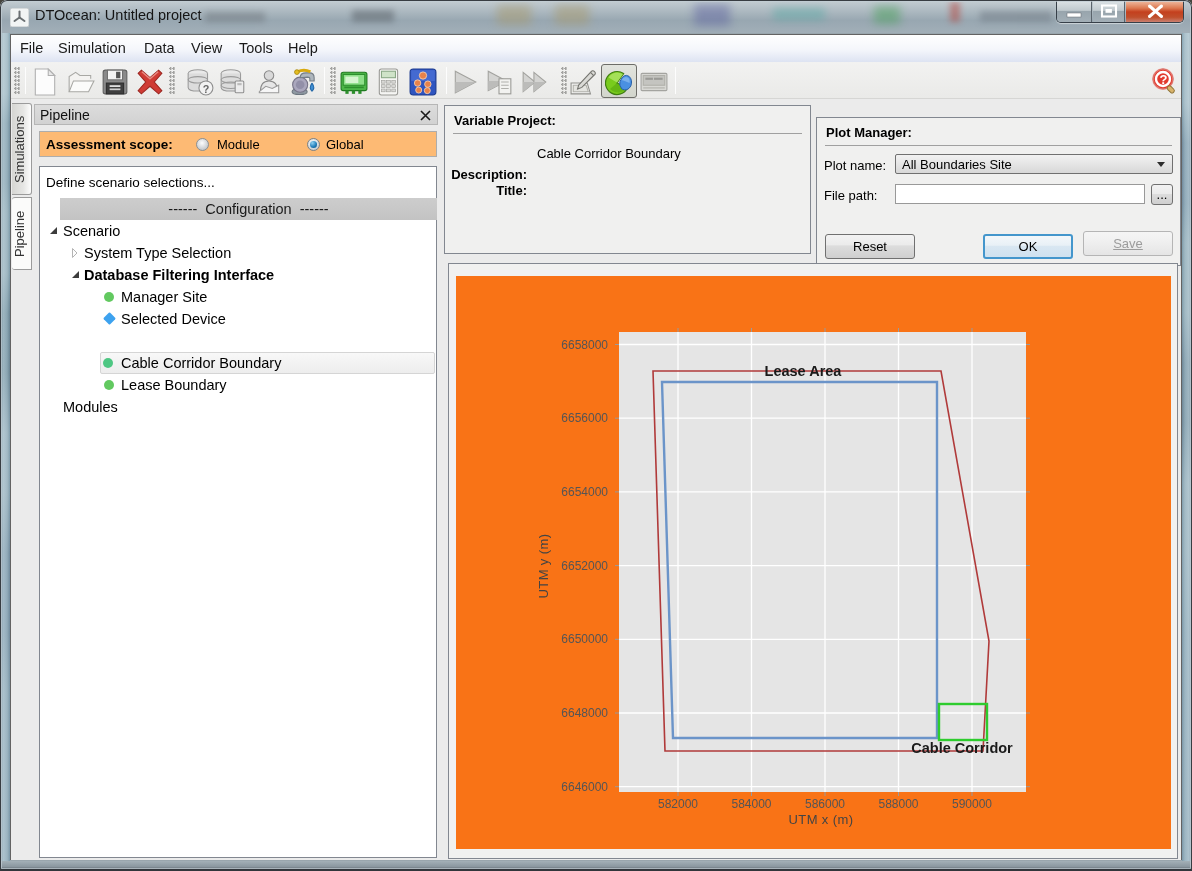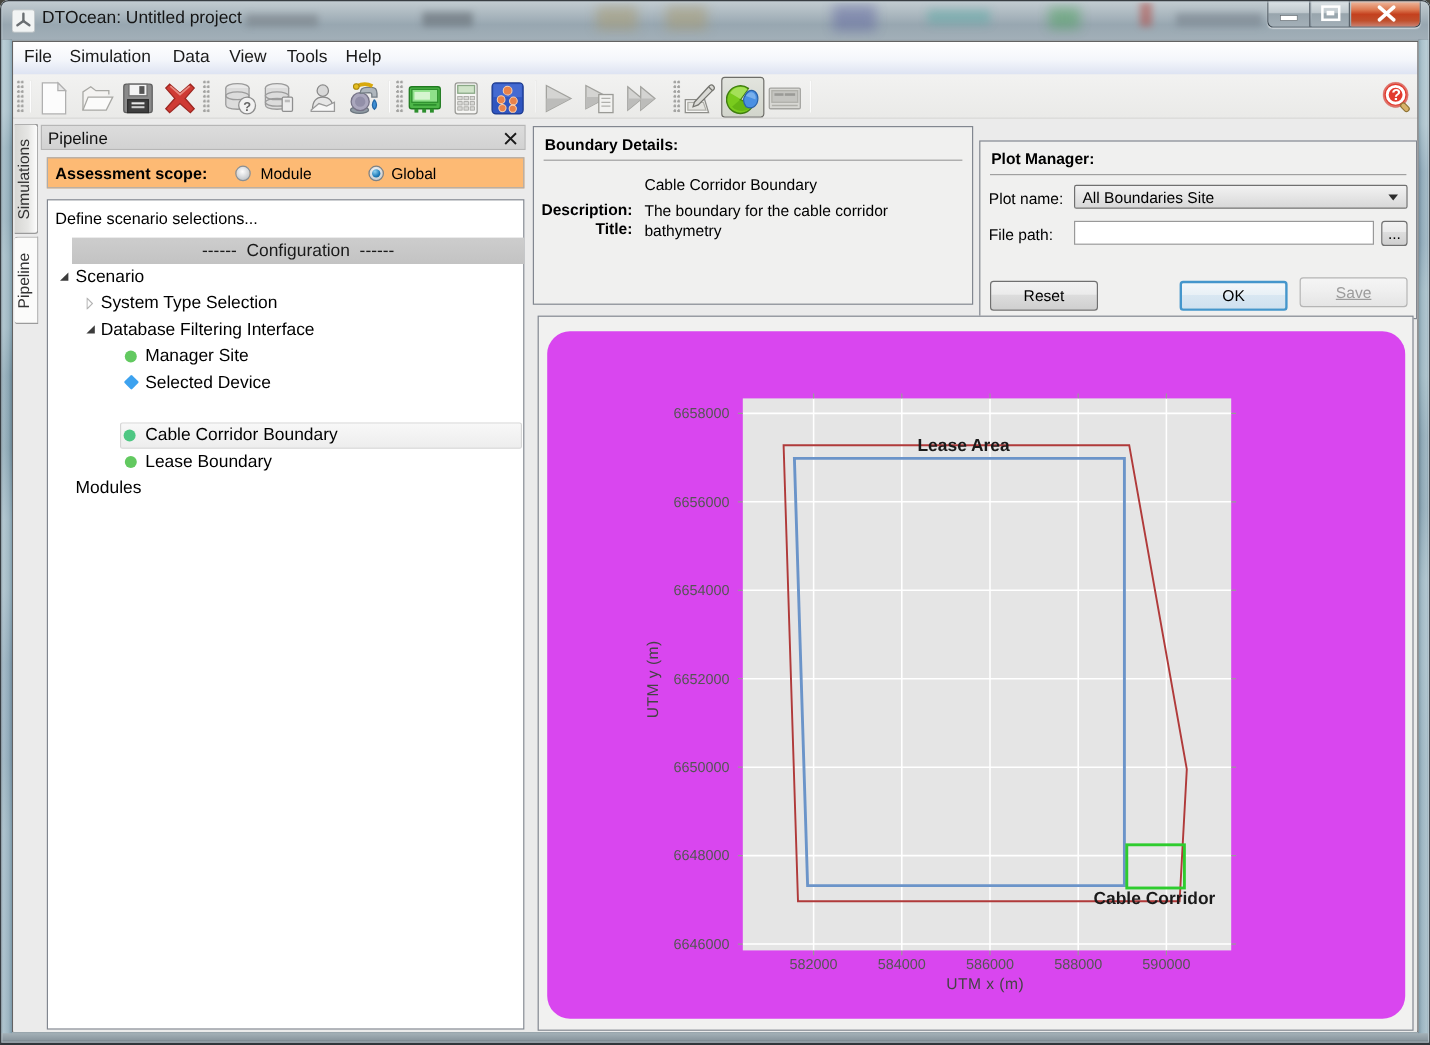--- a/index.html
+++ b/index.html
@@ -36,21 +36,21 @@
 .trow { position:absolute; left:1px; width:396px; height:22px; font-size:14.5px; color:#000; line-height:22px; white-space:nowrap; }
 .dot { position:absolute; top:6px; width:10px; height:10px; border-radius:50%; }
 .diam { position:absolute; top:6px; width:9px; height:9px; transform:rotate(45deg); border-radius:1px; }
 .exp { position:absolute; top:7px; width:0; height:0; }
 
 .panel { position:absolute; background:#f0f0ef; border:1px solid #828790; }
 .phead { position:absolute; left:9px; top:7px; font-size:13px; font-weight:bold; color:#000; }
 .phr { position:absolute; left:8px; height:1px; background:#a0a0a0; }
 
 #plotpanel { position:absolute; left:437px; top:164px; width:730px; height:596px; background:#f1f1f0; border:1px solid #828790; }
-#canvas { position:absolute; left:7px; top:12px; width:715px; height:573px; background:#d946ef;border-radius:19px; }
+#canvas { position:absolute; left:7px; top:12px; width:715px; height:573px; background:#f97316; }
 
 .btn { position:absolute; height:25px; border:1px solid #707070; border-radius:3px; background:linear-gradient(#f2f2f2,#ebebeb 45%,#dddddd 46%,#cfcfcf); font-size:13px; text-align:center; line-height:23px; color:#000; }
 </style>
 </head>
 <body>
 <div id="win">
   <div id="titlebar">
     <div class="blob" style="left:205px;top:12px;width:60px;height:10px;background:#6a7076;opacity:.45;filter:blur(3px);"></div>
     <div class="blob" style="left:352px;top:10px;width:42px;height:12px;background:#585f66;opacity:.5;filter:blur(3px);"></div>
     <div class="blob" style="left:497px;top:5px;width:34px;height:20px;background:#a89a6e;opacity:.5;filter:blur(5px);"></div>
@@ -295,21 +295,21 @@
               <span style="position:absolute;left:22px;">Scenario</span>
             </div>
           <div class="trow" style="top:75px;">
               <svg style="position:absolute;left:31px;top:6px" width="6" height="10">
                 <path d="M0.5 0.5 L5 5 L0.5 9.5 Z" fill="#fdfdfd" stroke="#b4b4b4"></path>
               </svg>
               <span style="position:absolute;left:43px;">System Type Selection</span>
             </div>
           <div class="trow" style="top:97px;">
               <span class="exp" style="left:31px;border-left:7px solid transparent;border-bottom:7px solid #3c3c3c;"></span>
-              <span style="position:absolute;left:43px;">Database Filtering Interface</span>
+              <span style="position:absolute;left:43px;font-weight:bold;">Database Filtering Interface</span>
             </div>
           <div class="trow" style="top:119px;">
               <span class="dot" style="left:63px;background:#62c960;"></span>
               <span style="position:absolute;left:80px;">Manager Site</span>
             </div>
           <div class="trow" style="top:141px;">
               <span class="diam" style="left:64px;background:#3da2ef;"></span>
               <span style="position:absolute;left:80px;">Selected Device</span>
             </div>
           <div class="trow" style="top:185px;left:60px;width:335px;background:linear-gradient(#f8f8f8,#ededed);border:1px solid #d5d5d5;border-radius:2px;line-height:20px;">
@@ -319,26 +319,25 @@
           <div class="trow" style="top:207px;">
               <span class="dot" style="left:63px;background:#62c960;"></span>
               <span style="position:absolute;left:80px;">Lease Boundary</span>
             </div>
           <div class="trow" style="top:229px;">
               <span style="position:absolute;left:22px;">Modules</span>
             </div>
         </div>
       </div>
       <div class="panel" id="vardetails" style="left:433px;top:6px;width:367px;height:149px;">
-        <div class="phead">Boundary Details:</div>
+        <div class="phead">Variable Project:</div>
         <div class="phr" style="top:27px;width:349px;"></div>
         <div style="position:absolute;left:0px;top:40px;width:82px;text-align:right;font-size:13px;font-weight:bold;margin-top:37px;">Title:</div>
         <div style="position:absolute;left:92px;top:40px;font-size:13px;">Cable Corridor Boundary</div>
         <div style="position:absolute;left:0px;top:61px;width:82px;text-align:right;font-size:13px;font-weight:bold;">Description:</div>
-        <div style="position:absolute;left:92px;top:61px;width:215px;font-size:13px;line-height:17px;">The boundary for the cable corridor bathymetry</div>
       </div>
       <div class="panel" id="plotmgr" style="left:805px;top:6px;width:365px;height:149px;margin-top:12px;">
         <div class="phead">Plot Manager:</div>
         <div class="phr" style="top:27px;width:347px;"></div>
         <div style="position:absolute;left:7px;top:40px;font-size:13px;">Plot name:</div>
         <div style="position:absolute;left:78px;top:36px;width:278px;height:20px;background:linear-gradient(#f2f2f2,#e4e4e4 55%,#d8d8d8);border:1px solid #707070;border-radius:2px;">
           <div style="position:absolute;left:6px;top:1px;font-size:13px;line-height:18px;">All Boundaries Site</div>
           <span style="position:absolute;right:7px;top:7px;width:0;height:0;border-left:4.5px solid transparent;border-right:4.5px solid transparent;border-top:5.5px solid #2c2c2c;"></span>
         </div>
         <div style="position:absolute;left:7px;top:70px;font-size:13px;">File path:</div>

